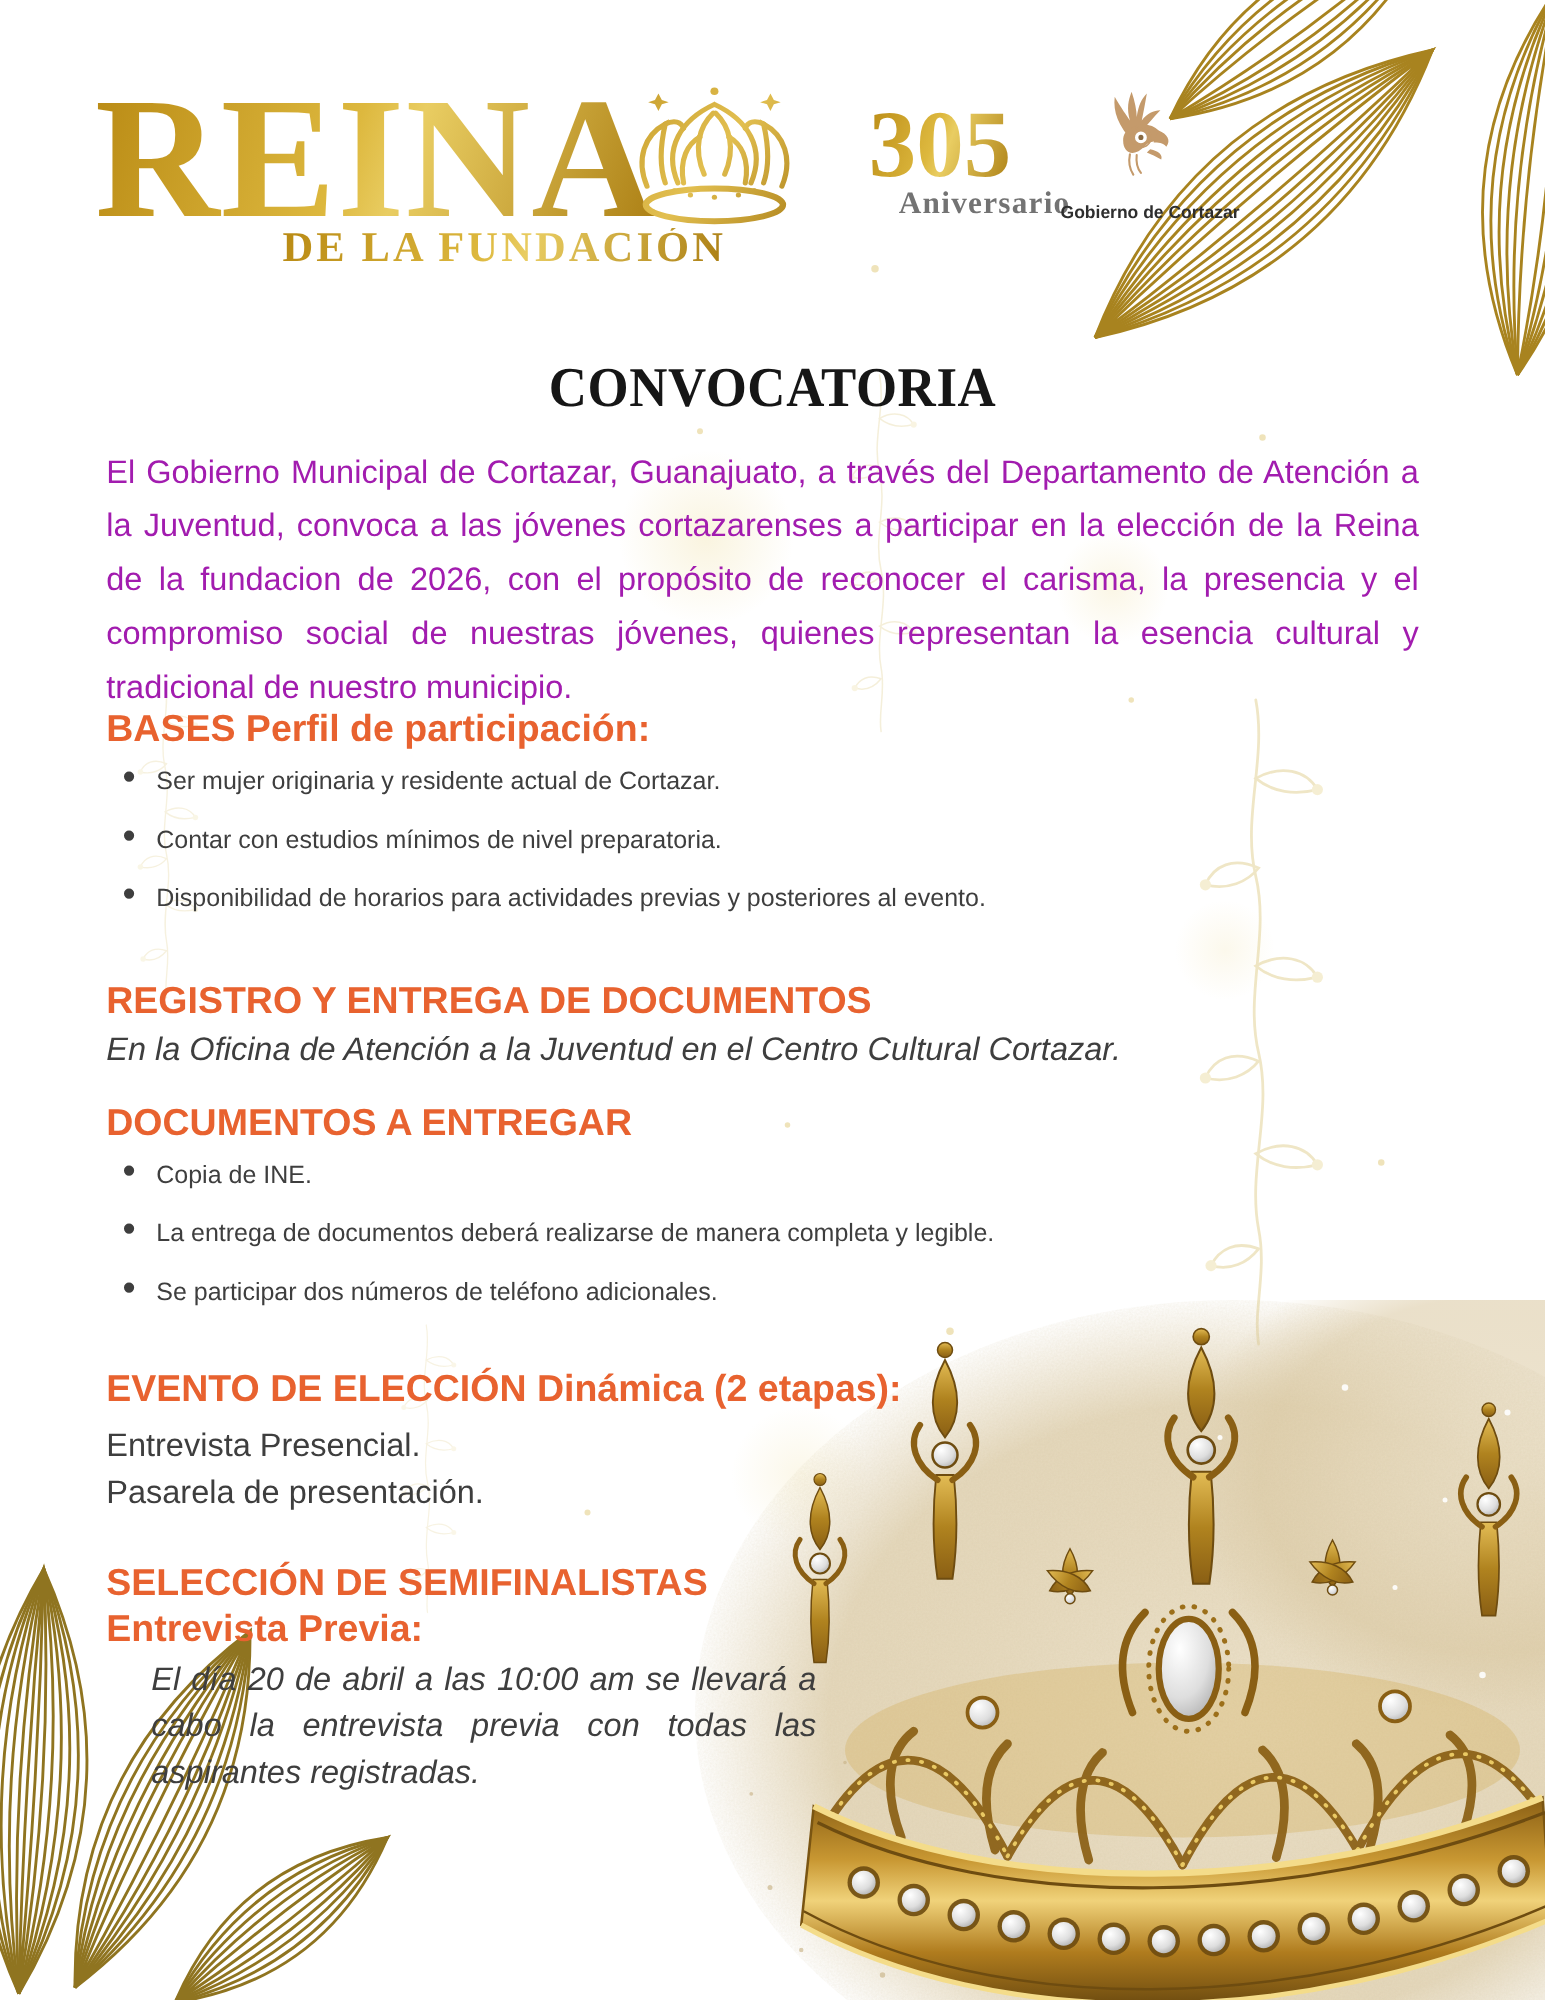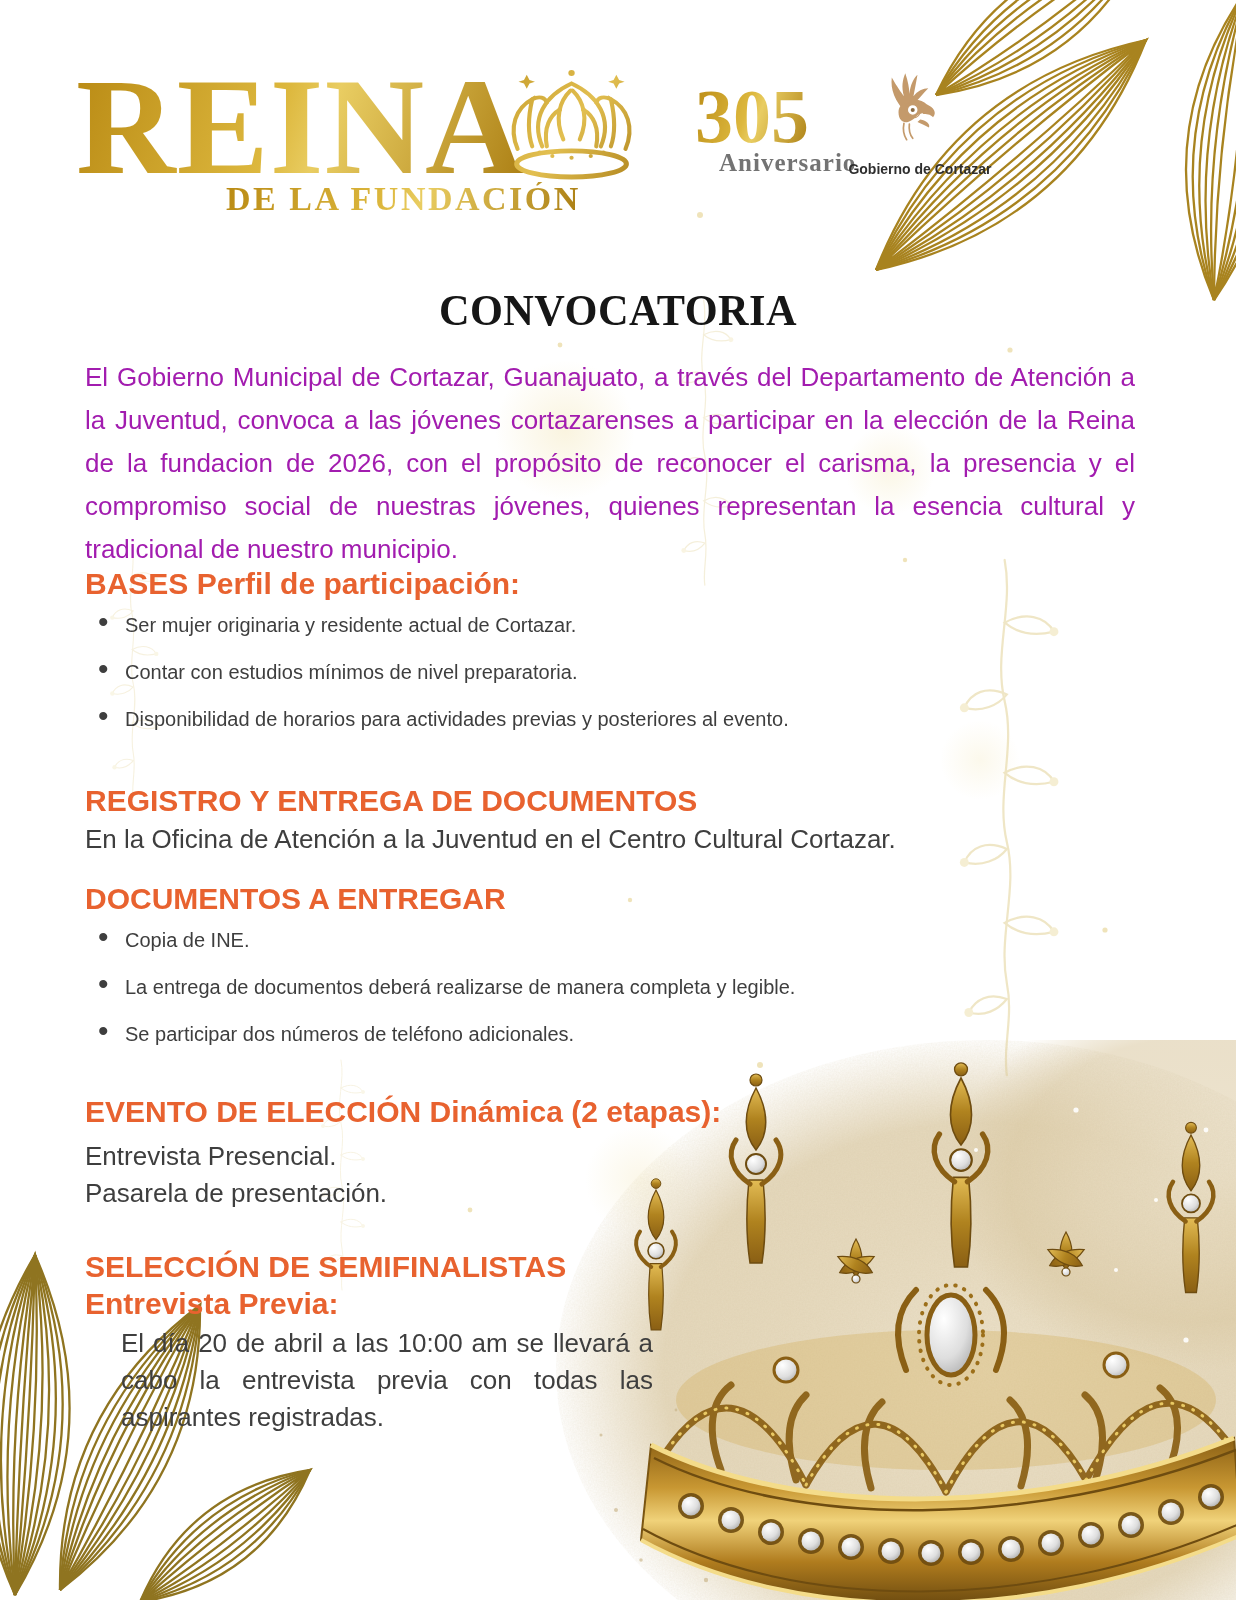--- a/index.html
+++ b/index.html
@@ -30,21 +30,21 @@
              color:#2e2e2e;line-height:1.1;}
 
   
   .doc-title{left:0;top:288px;width:1236px;text-align:center;color:#161616;
              font-family:"Liberation Serif",serif;font-weight:bold;font-size:45px;
              letter-spacing:.5px;transform:scaleX(.94);transform-origin:center;line-height:1;}
   .intro{left:85px;top:356px;width:1050px;font-size:26px;line-height:43px;
          text-align:justify;color:#a21caf;}
   .sec{left:85px;}
   .sec-title{color:#E8622F;font-weight:bold;font-size:30px;line-height:36px;margin:0;}
-  .sec-body{font-size:26px;line-height:37px;color:#3E3E3E;margin:0;}
+  .sec-body{font-size:26px;line-height:37px;color:#3E3E3E;margin:0;font-style:italic;}
   ul.blist{list-style:none;margin:8px 0 0 0;padding:0;}
   ul.blist li{position:relative;padding-left:40px;font-size:20px;line-height:30px;
               margin-bottom:17px;color:#3E3E3E;}
   ul.blist li::before{content:"\2022";position:absolute;left:13px;top:-3px;font-size:30px;color:#3E3E3E;}
   .plain-line{font-size:26px;line-height:37px;color:#3E3E3E;}
   .narrow{width:532px;text-align:justify;margin-left:36px;}
   #sec-bases{top:566px;} #sec-registro{top:783px;} #sec-documentos{top:881px;}
   #sec-evento{top:1094px;} #sec-seleccion{top:1249px;}
   #evento-lines{margin-top:8px;} #seleccion-sub{margin-top:1px;}
 </style>

